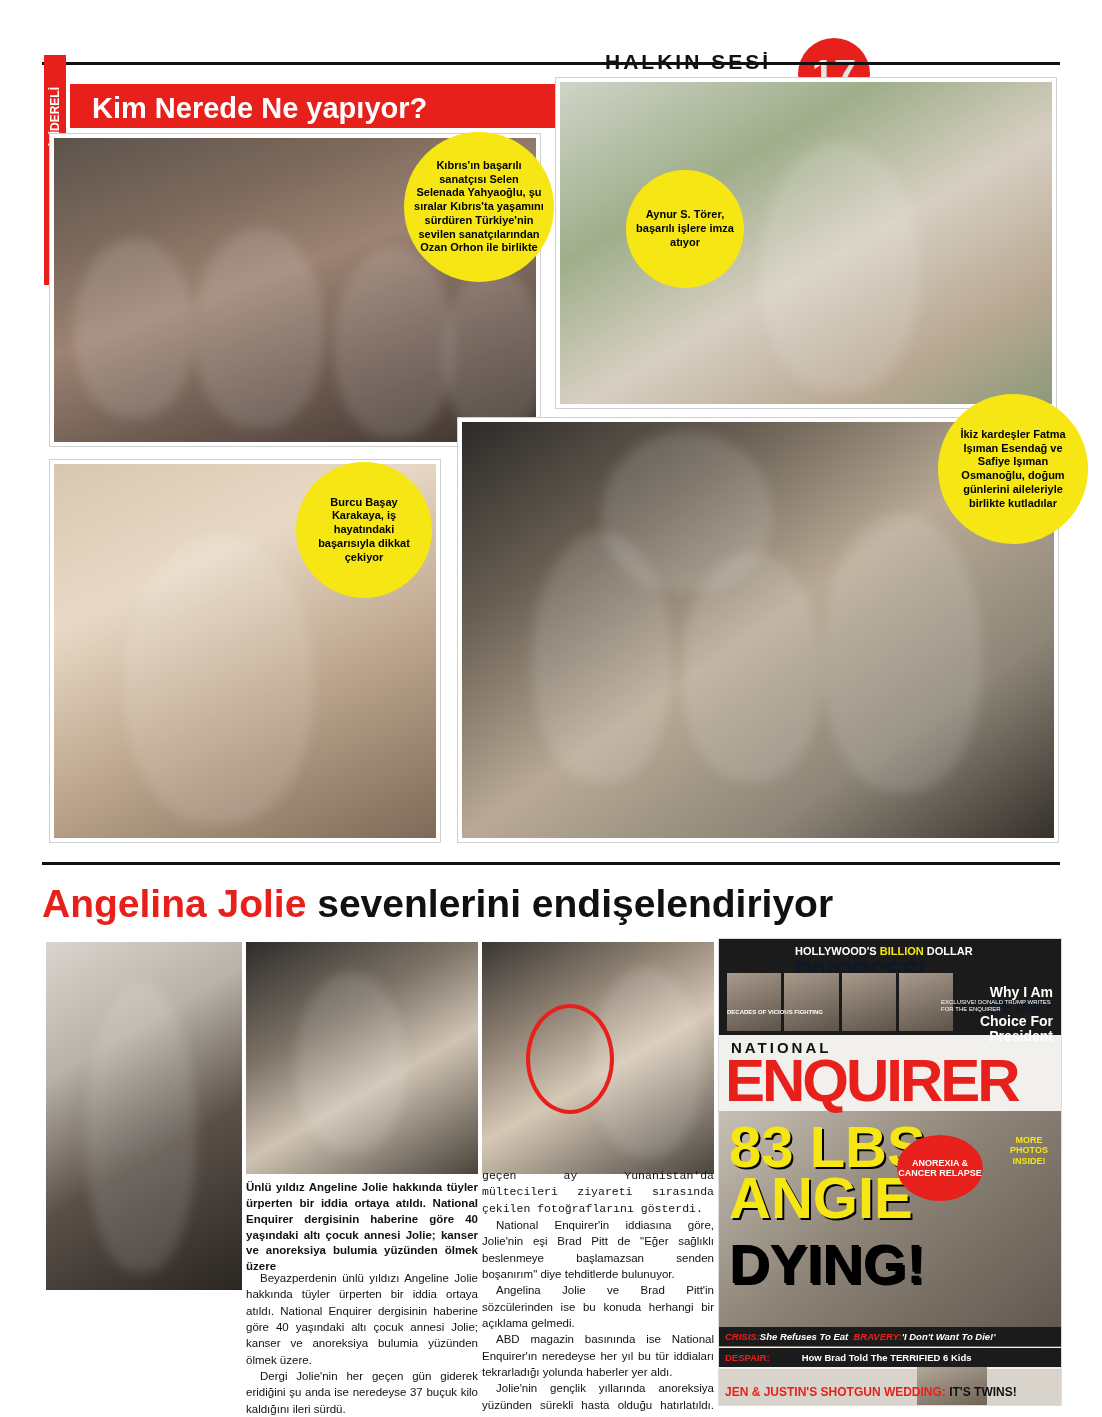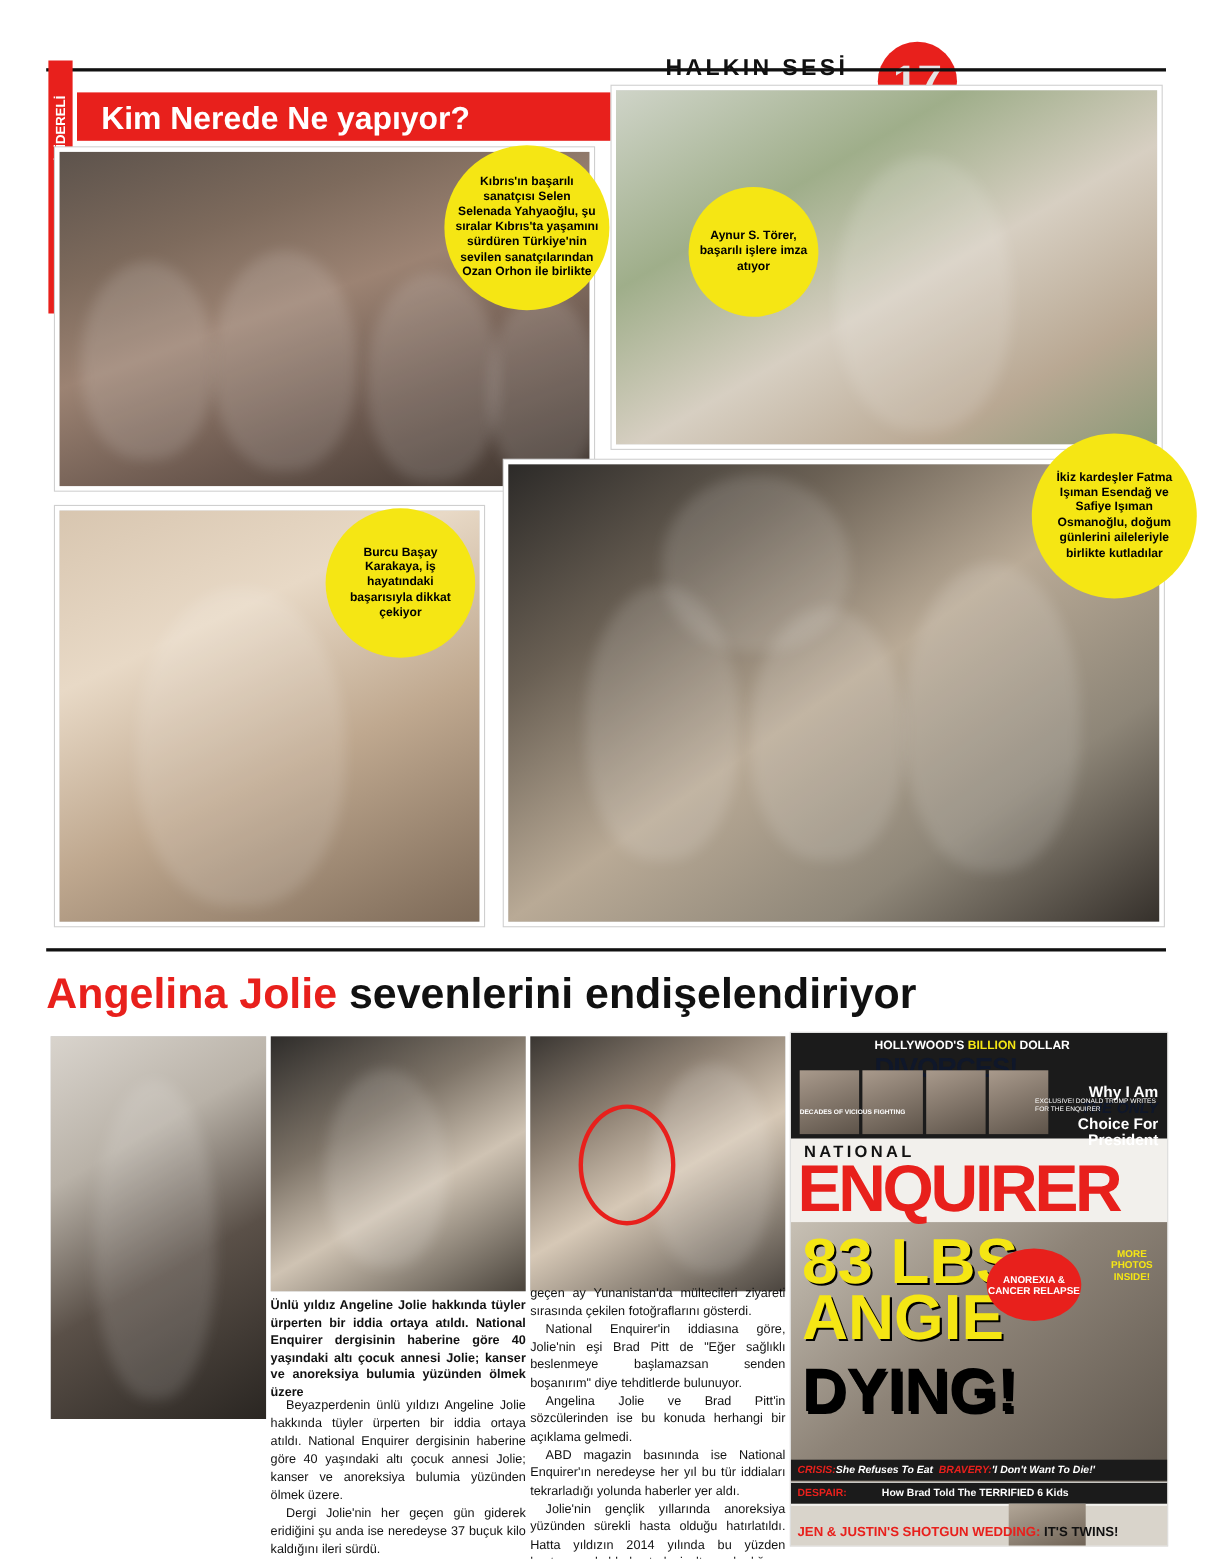--- a/index.html
+++ b/index.html
@@ -331,18 +331,18 @@
 
 <div class="lead">Ünlü yıldız Angeline Jolie hakkında tüyler ürperten bir iddia ortaya atıldı. National Enquirer dergisinin haberine göre 40 yaşındaki altı çocuk annesi Jolie; kanser ve anoreksiya bulumia yüzünden ölmek üzere</div>
 
 <div class="col col-a">
   <p>Beyazperdenin ünlü yıldızı Angeline Jolie hakkında tüyler ürperten bir iddia ortaya atıldı. National Enquirer dergisinin haberine göre 40 yaşındaki altı çocuk annesi Jolie; kanser ve anoreksiya bulumia yüzünden ölmek üzere.</p>
   <p>Dergi Jolie'nin her geçen gün giderek eridiğini şu anda ise neredeyse 37 buçuk kilo kaldığını ileri sürdü.</p>
   <p>Dergi iddialarına kanıt olarak da Jolie'nin</p>
 </div>
 
 <div class="col col-b">
-  <p style="text-indent:0;">geçen ay Yunanistan'da mültecileri ziyareti sırasında çekilen fotoğraflarını gösterdi.</p>
+  <p style="text-indent:0;font-family:Liberation Mono, monospace;">geçen ay Yunanistan'da mültecileri ziyareti sırasında çekilen fotoğraflarını gösterdi.</p>
   <p>National Enquirer'in iddiasına göre, Jolie'nin eşi Brad Pitt de "Eğer sağlıklı beslenmeye başlamazsan senden boşanırım" diye tehditlerde bulunuyor.</p>
   <p>Angelina Jolie ve Brad Pitt'in sözcülerinden ise bu konuda herhangi bir açıklama gelmedi.</p>
   <p>ABD magazin basınında ise National Enquirer'ın neredeyse her yıl bu tür iddiaları tekrarladığı yolunda haberler yer aldı.</p>
   <p>Jolie'nin gençlik yıllarında anoreksiya yüzünden sürekli hasta olduğu hatırlatıldı. Hatta yıldızın 2014 yılında bu yüzden hastaneye kaldırılıp tedavi altına alındığının altı çizildi.</p>
 </div>
 
 </body></html>

